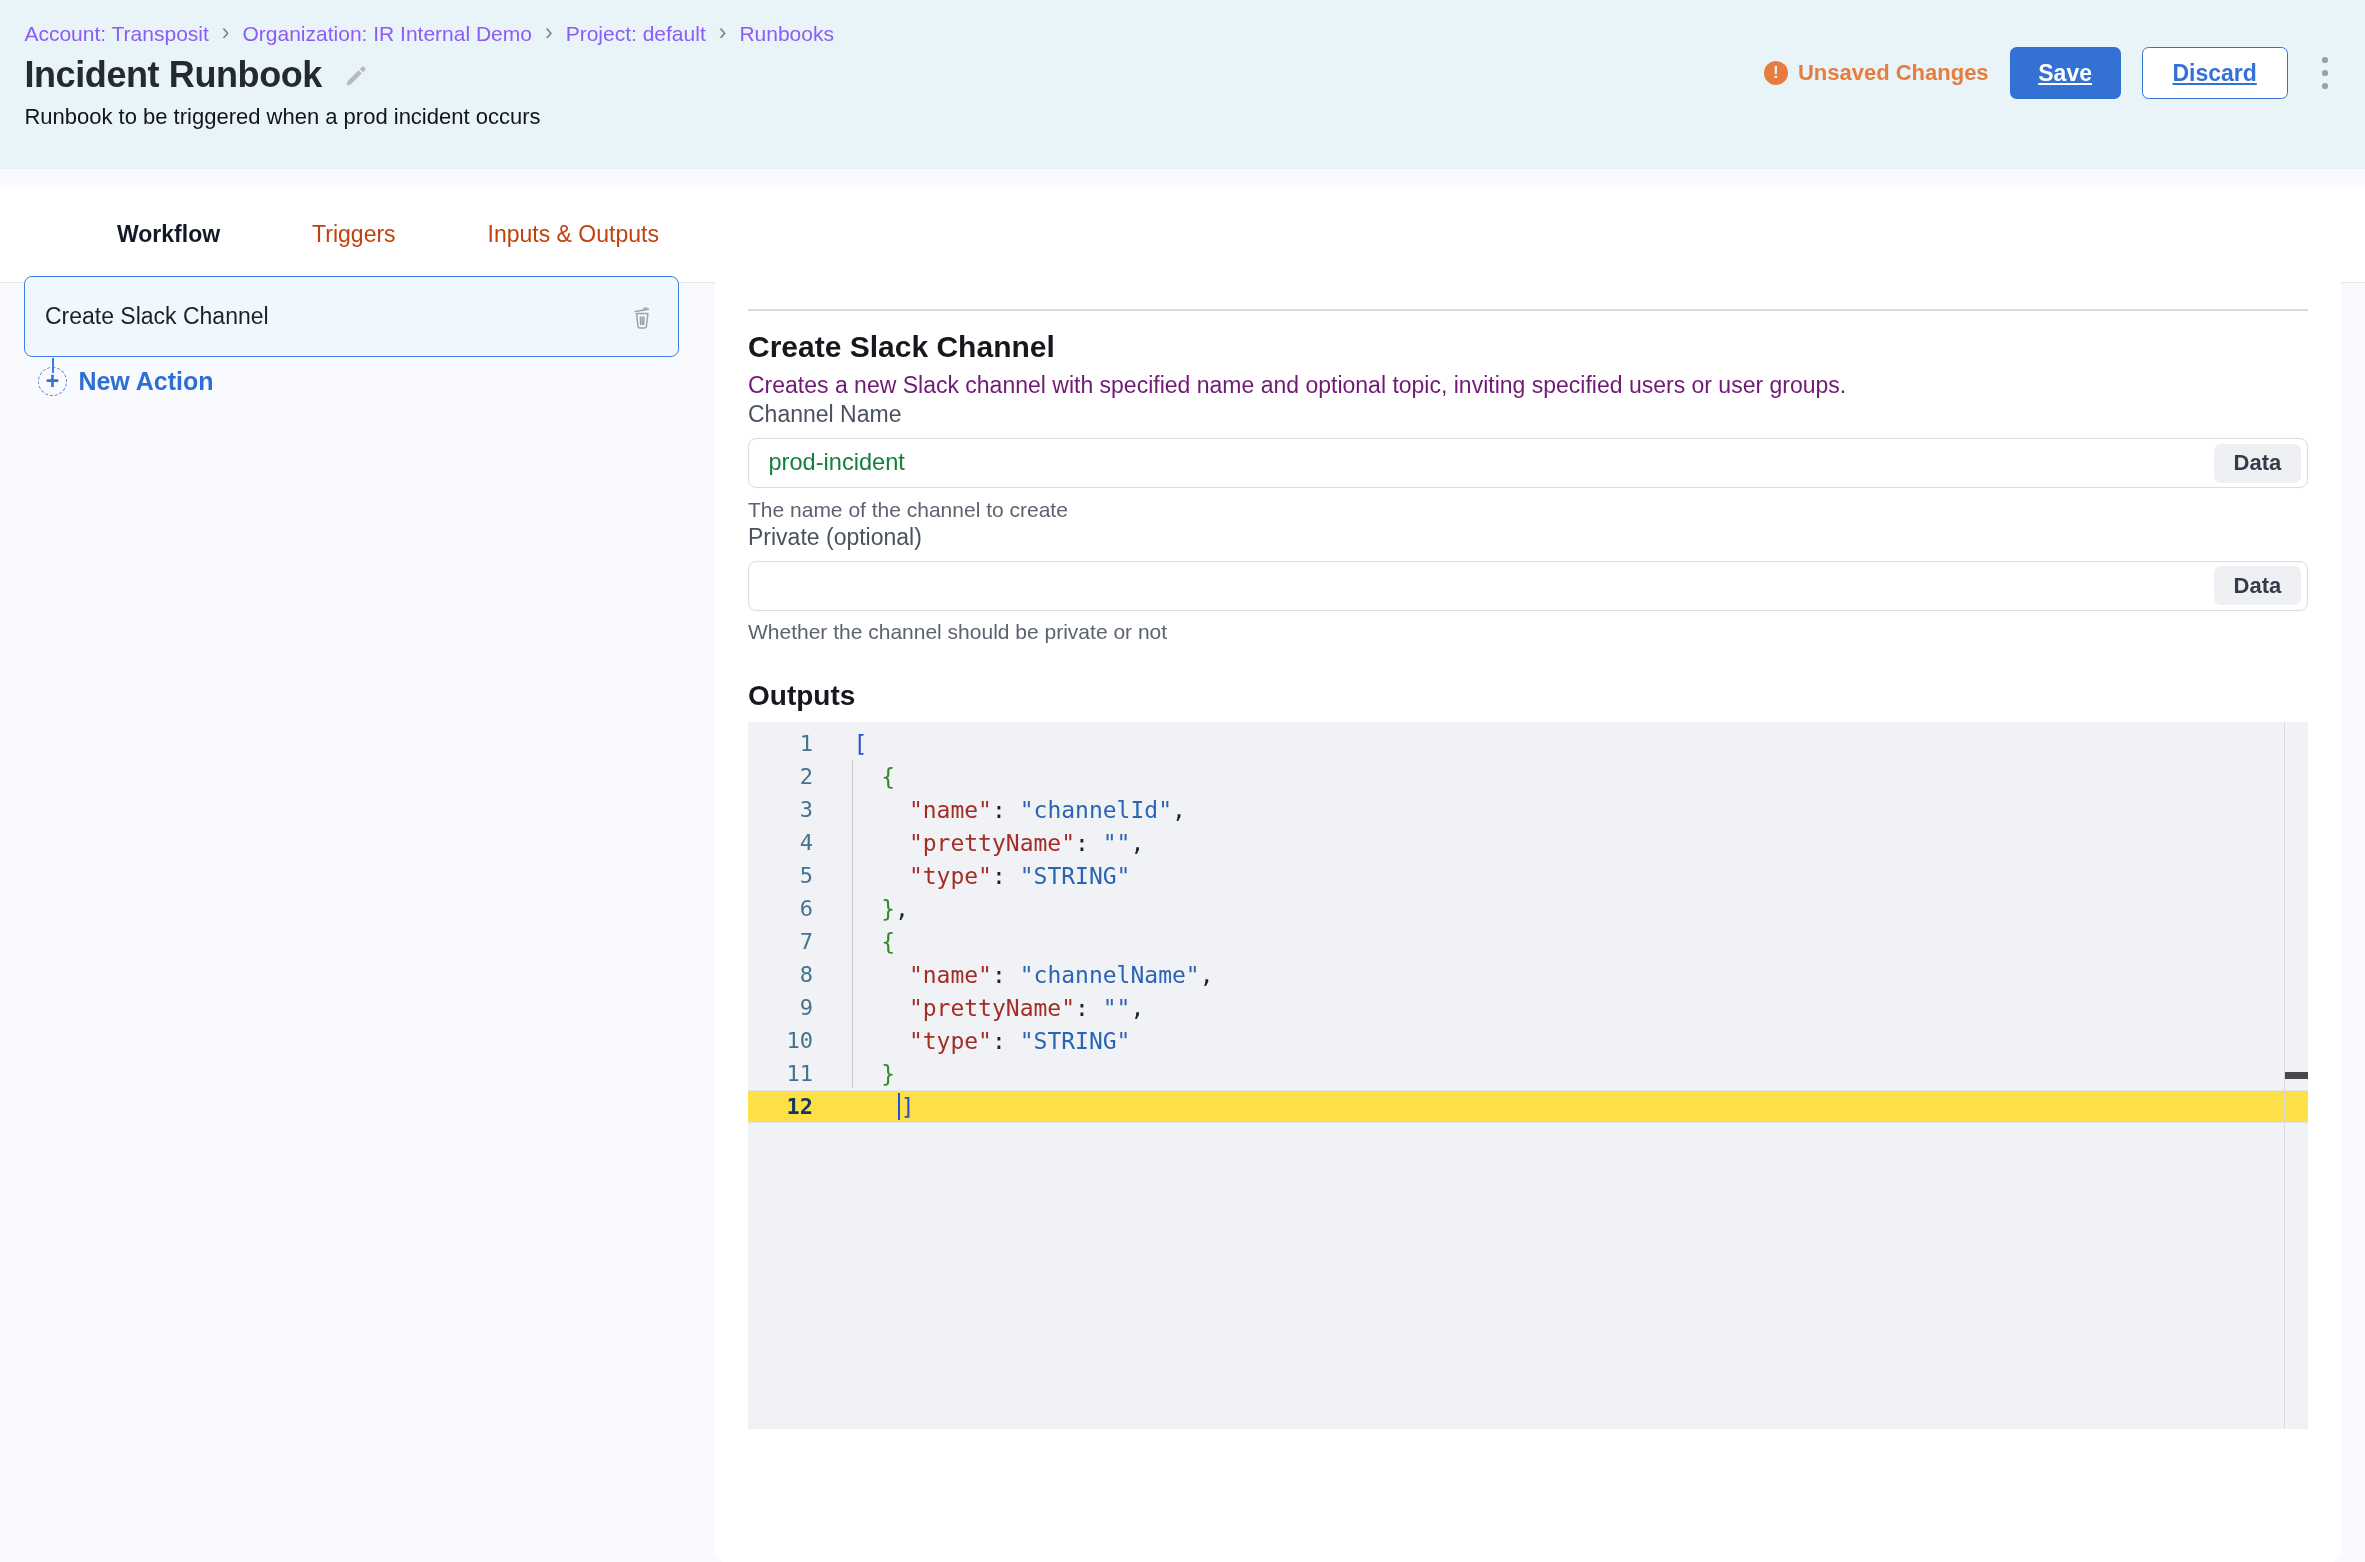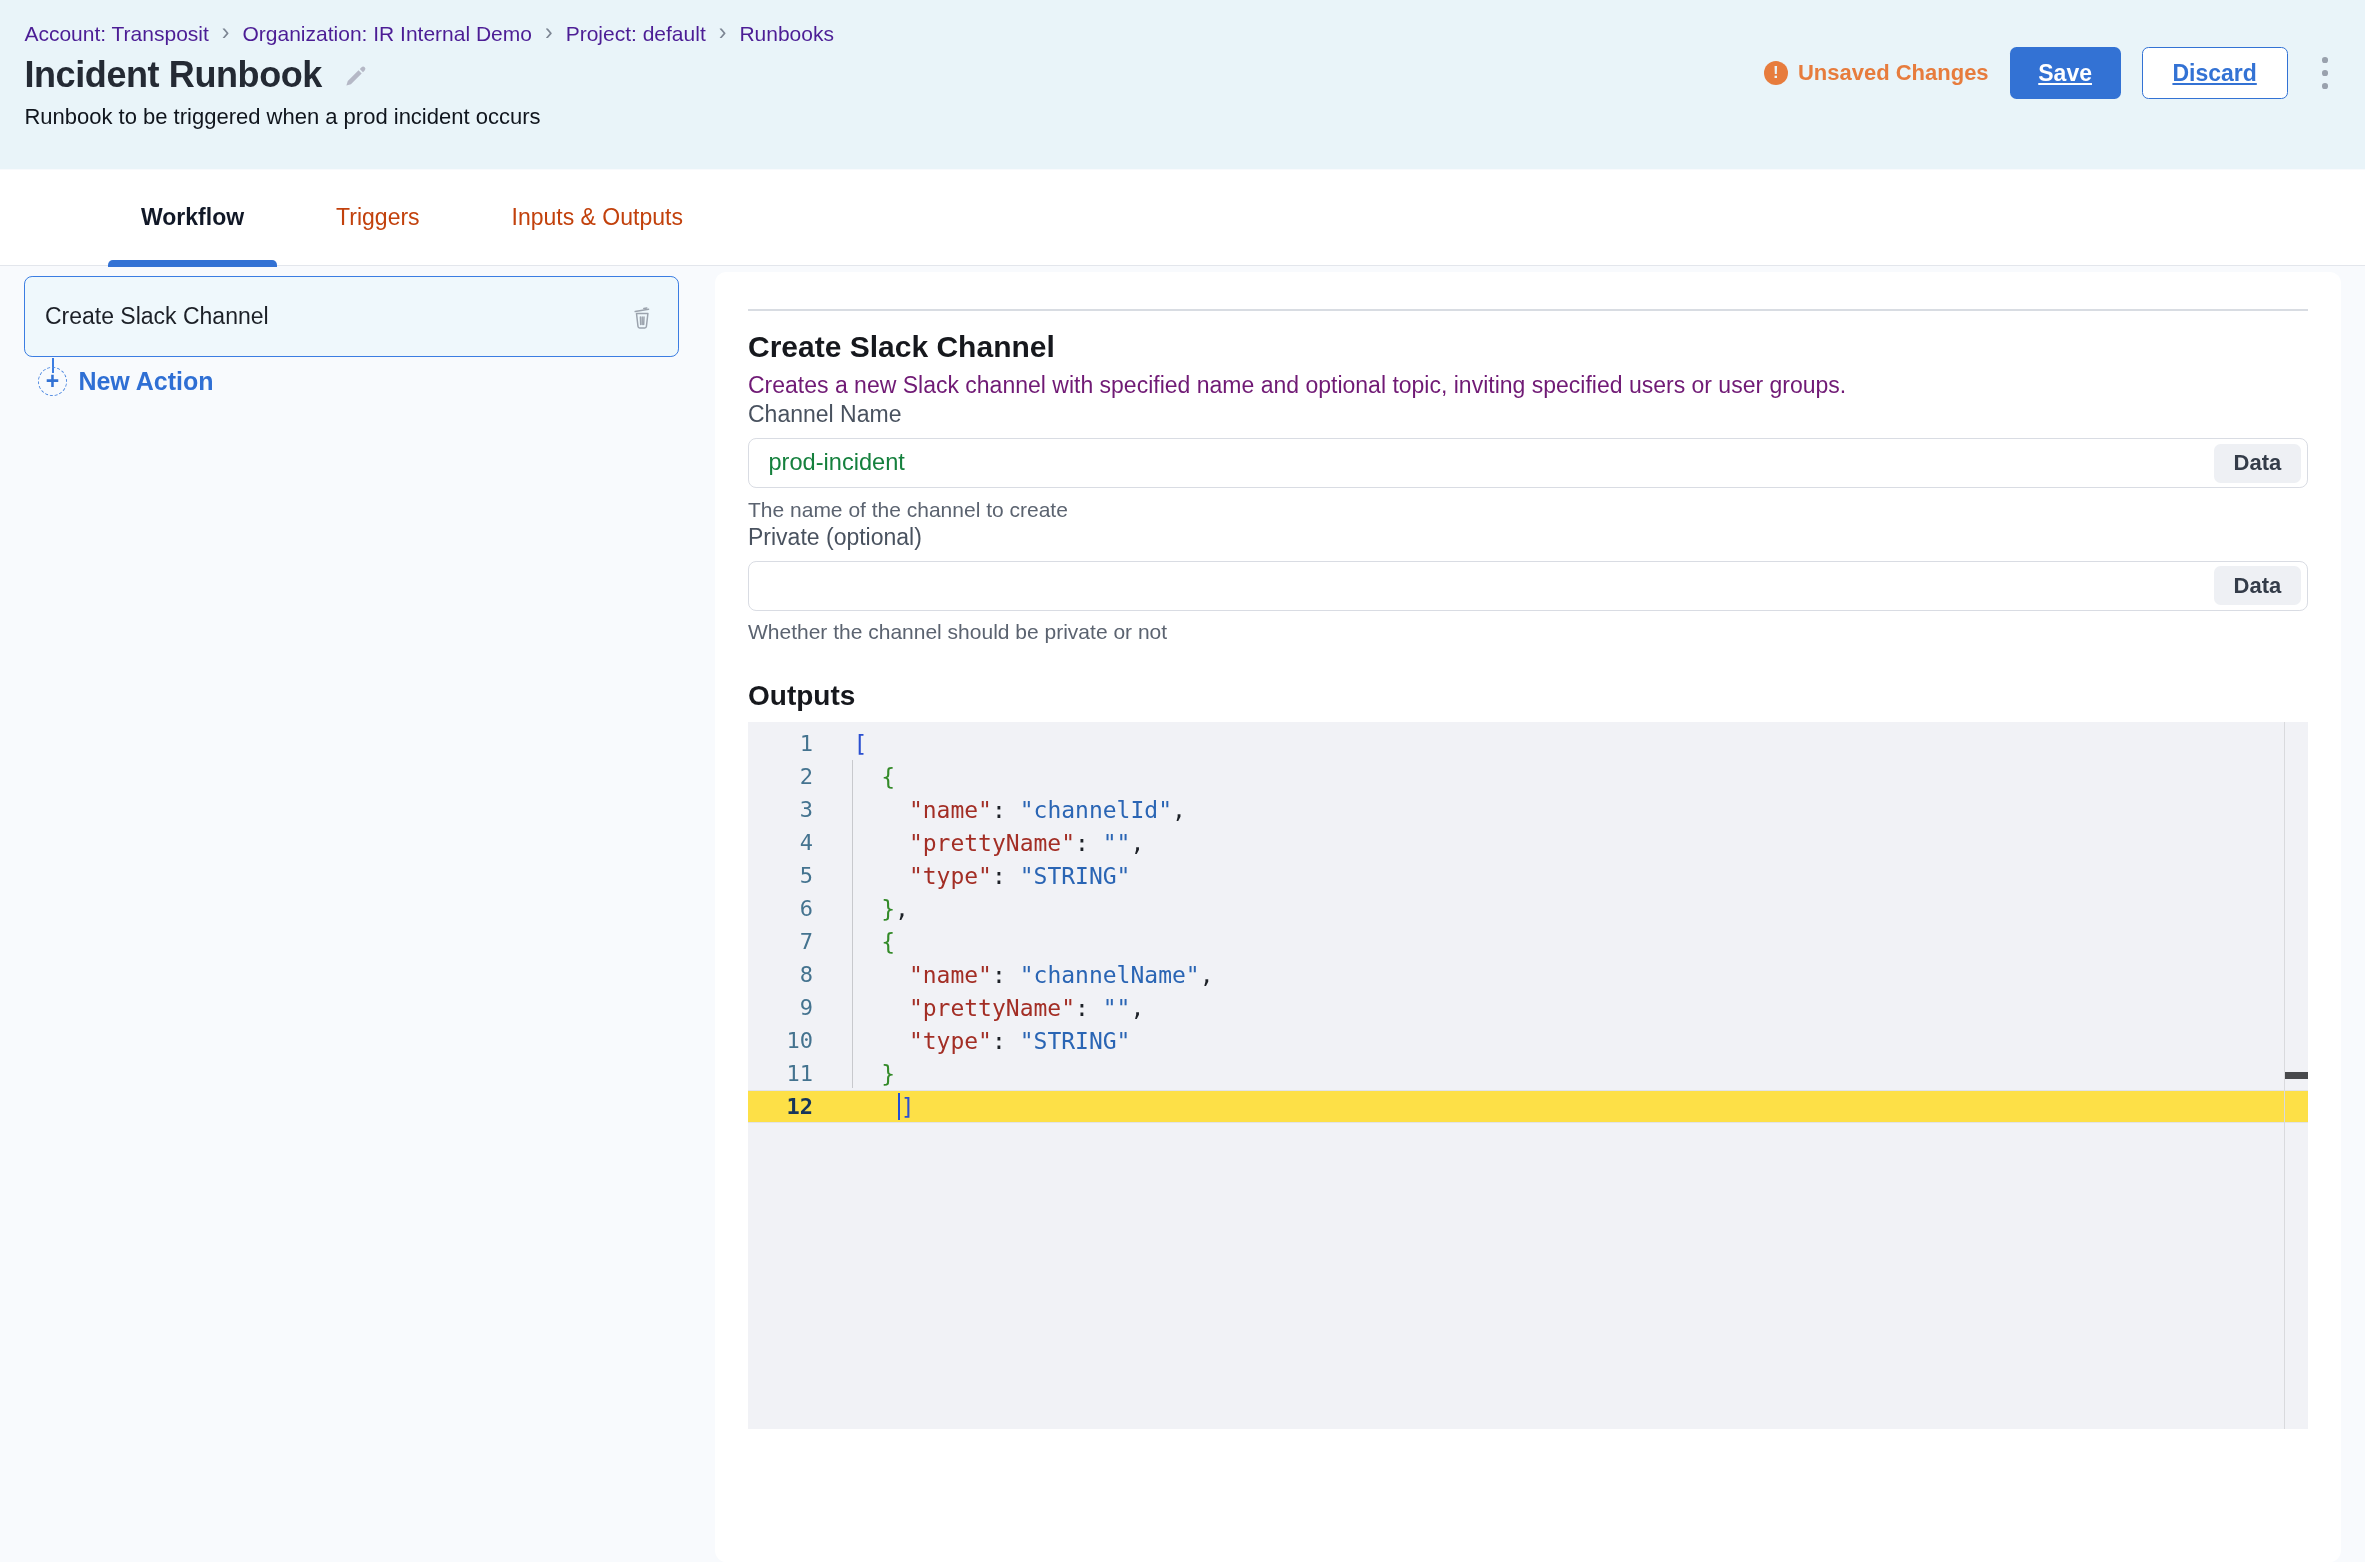--- a/index.html
+++ b/index.html
@@ -13,21 +13,21 @@
 
   
   .header {
     position:absolute; left:0; top:0; width:2366px; height:169px;
     background:#e9f4f9;
   }
   .breadcrumb {
     position:absolute; left:24.4px; top:21px;
     font-size:21px; display:flex; align-items:center; gap:13px;
   }
-  .crumb { color:#4c1d95; cursor:pointer; }
+  .crumb { color:#8b5cf6; cursor:pointer; }
   .crumb-sep { color:#7d8694; font-size:23px; line-height:1; padding-bottom:2.4px;}
   .title-row { position:absolute; left:24.4px; top:54px; display:flex; align-items:center; }
   .page-title { font-size:36px; font-weight:bold; color:#242a34; letter-spacing:-0.4px; }
   .pencil { margin-left:21px; width:28px; height:28px; }
   .subtitle { position:absolute; left:24.4px; top:104px; font-size:22px; color:#10151d; }
 
   .header-actions {
     position:absolute; right:24.4px; top:46px; height:54px;
     display:flex; align-items:center; gap:21px;
   }
@@ -37,23 +37,23 @@
     color:#e9f4f9; font-size:17px; font-weight:bold; display:flex; align-items:center; justify-content:center;
   }
   .btn { height:52px; border-radius:6.5px; font-size:23px; font-weight:bold; display:flex; align-items:center; justify-content:center; cursor:pointer;text-decoration:underline; }
   .btn-save { width:111px; background:#3372d4; color:#fff; }
   .btn-discard { width:146px; background:#fff; color:#3372d4; border:1.6px solid #3372d4; }
   .kebab { width:33px; height:52px; display:flex; flex-direction:column; align-items:center; justify-content:center; gap:7.3px; cursor:pointer; }
   .kebab i { width:5.7px; height:5.7px; border-radius:50%; background:#99a1ad; }
 
   
   .tabbar {
-    position:absolute; left:0; top:170px; width:2366px; height:96px;
+    position:absolute; left:0; top:187px; width:2366px; height:96px;
     background:#ffffff; border-bottom:1.6px solid #e3e6ec;
-    display:flex; align-items:stretch; padding-left:108px;
+    display:flex; align-items:stretch; padding-left:84px;
   }
   .tab {
     position:relative; padding:0 33px; display:flex; align-items:center;
     font-size:23px; color:#c2410c; cursor:pointer; margin-right:26px;
   }
   .tab.active { color:#111827; font-weight:bold; }
   .tab.active::after {
     content:""; position:absolute; left:0; right:0; bottom:-1.6px; height:6.5px;
     background:#3372d4; border-radius:4.9px 4.9px 0 0;
   }

